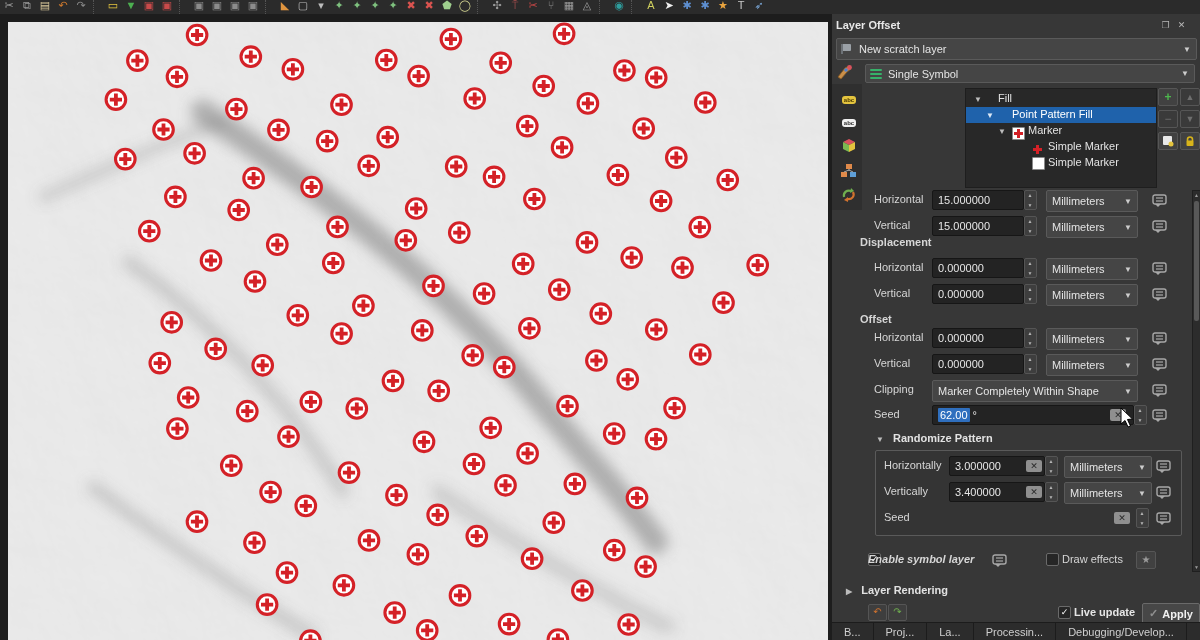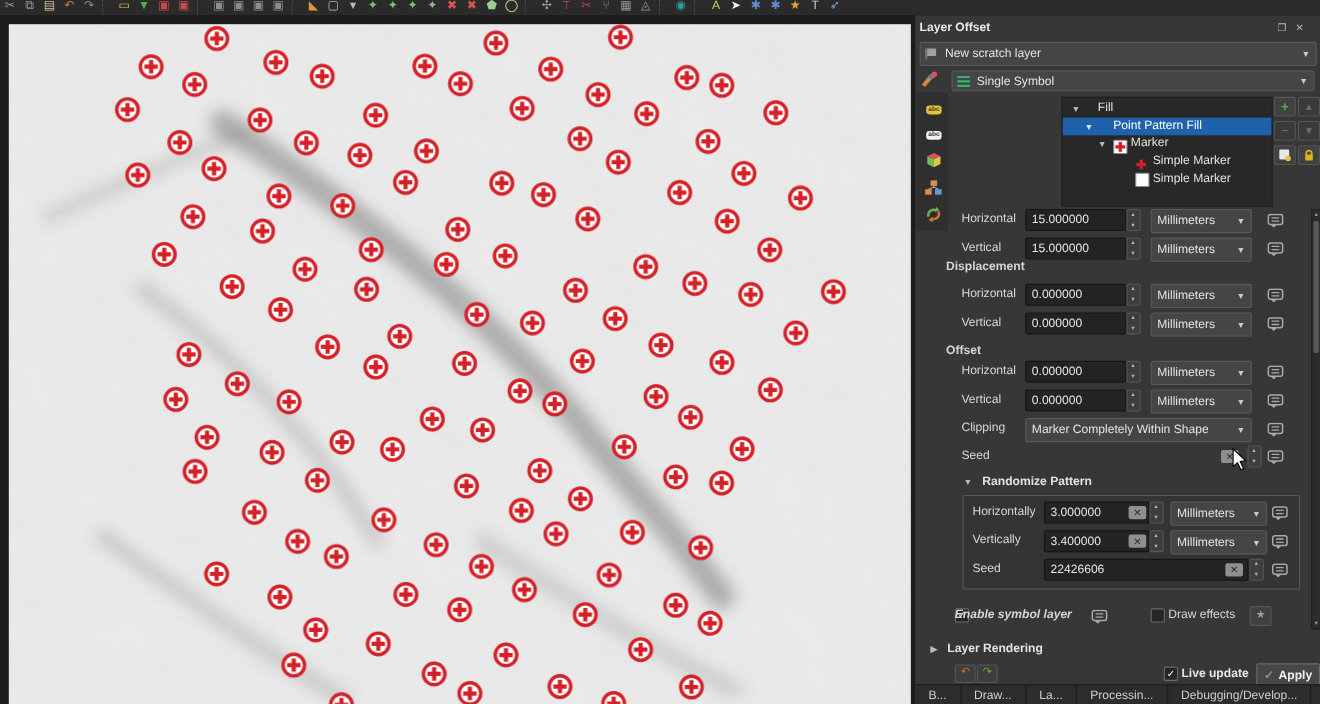--- a/index.html
+++ b/index.html
@@ -869,20 +869,23 @@
               <rect x="1" y="1" width="13" height="9" rx="2" fill="none" stroke="#a8a8a8" stroke-width="1.4"></rect>
               <line x1="4" y1="4" x2="11" y2="4" stroke="#a8a8a8" stroke-width="1.2"></line>
               <line x1="4" y1="7" x2="11" y2="7" stroke="#a8a8a8" stroke-width="1.2"></line>
               <path d="M3,10 L6,13 L9,10" fill="#a8a8a8"></path>
             </svg>
           </div>
       </div>
 
       <div class="srow" style="top:215px;left:0;width:336px;">
         <span class="rlabel" style="left:18px;">Seed</span>
+        <div class="field" style="left:76px;width:202px;">
+          <span class="hl">62.00</span>&nbsp;<span>°</span>
+        </div>
         <div class="clearbtn" style="left:254px;">✕</div>
         <div class="spin" style="left:278px;"></div>
         <div class="ddov" style="left:294px;top:1px;">
             <svg width="16" height="13">
               <rect x="1" y="1" width="13" height="9" rx="2" fill="none" stroke="#a8a8a8" stroke-width="1.4"></rect>
               <line x1="4" y1="4" x2="11" y2="4" stroke="#a8a8a8" stroke-width="1.2"></line>
               <line x1="4" y1="7" x2="11" y2="7" stroke="#a8a8a8" stroke-width="1.2"></line>
               <path d="M3,10 L6,13 L9,10" fill="#a8a8a8"></path>
             </svg>
           </div>
@@ -925,21 +928,20 @@
             <svg width="16" height="13">
               <rect x="1" y="1" width="13" height="9" rx="2" fill="none" stroke="#a8a8a8" stroke-width="1.4"></rect>
               <line x1="4" y1="4" x2="11" y2="4" stroke="#a8a8a8" stroke-width="1.2"></line>
               <line x1="4" y1="7" x2="11" y2="7" stroke="#a8a8a8" stroke-width="1.2"></line>
               <path d="M3,10 L6,13 L9,10" fill="#a8a8a8"></path>
             </svg>
           </div>
       </div>
       <div class="srow" style="top:318px;left:0;width:336px;">
         <span class="rlabel" style="left:28px;">Seed</span>
-        <div class="field" style="left:93px;width:186px;">22426606</div>
         <div class="clearbtn" style="left:258px;">✕</div>
         <div class="spin" style="left:280px;"></div>
         <div class="ddov" style="left:298px;top:1px;">
             <svg width="16" height="13">
               <rect x="1" y="1" width="13" height="9" rx="2" fill="none" stroke="#a8a8a8" stroke-width="1.4"></rect>
               <line x1="4" y1="4" x2="11" y2="4" stroke="#a8a8a8" stroke-width="1.2"></line>
               <line x1="4" y1="7" x2="11" y2="7" stroke="#a8a8a8" stroke-width="1.2"></line>
               <path d="M3,10 L6,13 L9,10" fill="#a8a8a8"></path>
             </svg>
           </div>
@@ -977,21 +979,21 @@
     <div class="ubtn" style="left:56px;top:590px;color:#6fae4f;">↷</div>
     <div class="chk" style="left:226px;top:592px;"><span class="ckmark2">✓</span></div>
     <span style="position:absolute;left:242px;top:592px;font-weight:bold;color:#e6e6e6;">Live update</span>
     <div id="apply" style="left:310px;top:589px;width:56px;height:19px;">
       <span style="color:#8f8f8f;">✓</span>
       <span>Apply</span>
     </div>
 
     <div id="tabbar">
       <div class="tab">B...</div>
-      <div class="tab">Draw...</div>
+      <div class="tab">Proj...</div>
       <div class="tab">La...</div>
       <div class="tab">Processin...</div>
       <div class="tab">Debugging/Develop...</div>
     </div>
   </div>
 
   <svg id="cursor" style="left:1120px;top:407px;" width="16" height="22">
     <path d="M1,1 L1,17 L5,13.5 L8,20 L10.5,19 L7.5,12.5 L12.5,12 Z" fill="#ffffff" stroke="#000000" stroke-width="1"></path>
   </svg>
 </div>

